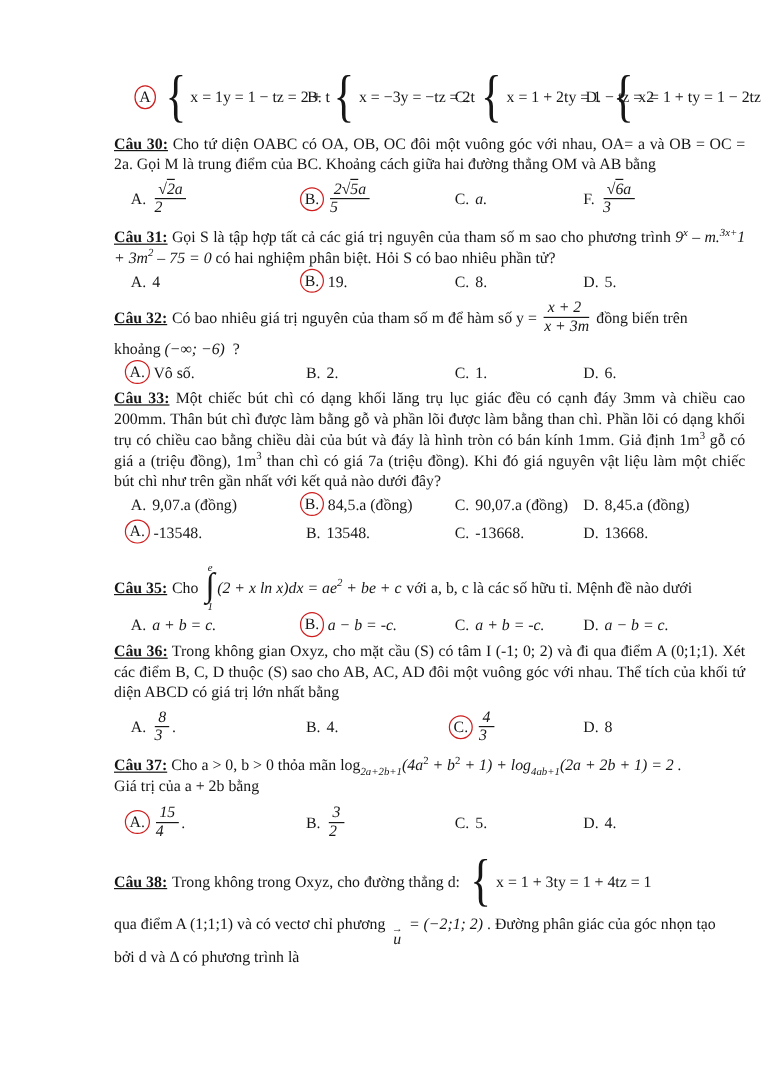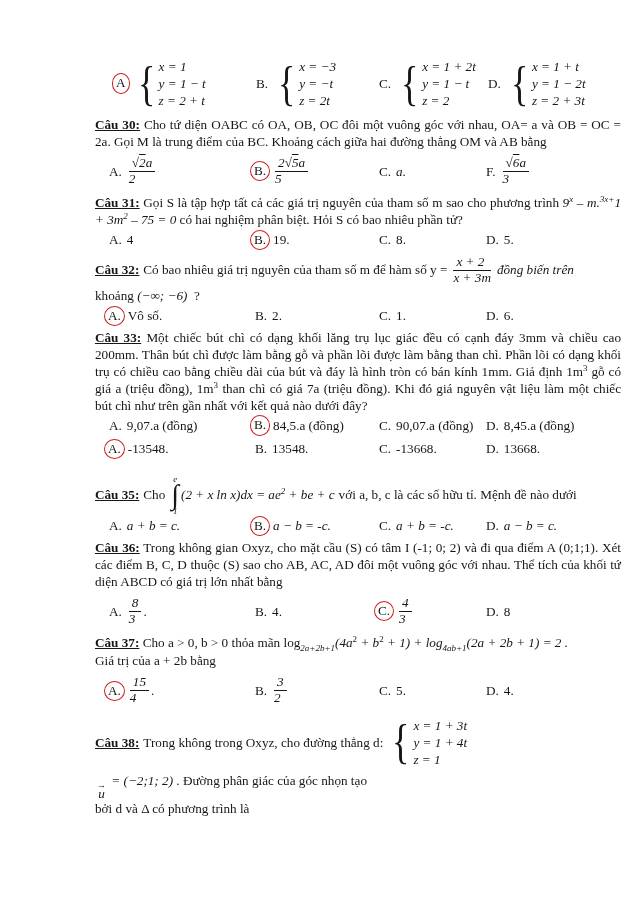--- a/index.html
+++ b/index.html
@@ -26,21 +26,21 @@
   .sqrt{font-style:normal;}
   .rad{text-decoration:overline;}
   .mi{font-style:italic;}
   sup{font-size:9px;line-height:0;}
   sub{font-size:9px;line-height:0;}
   
   .sys-row{display:flex;align-items:center;margin:0 0 7px 22px;}
   .s1{width:139px;}.s2{width:123px;}.s3{width:109px;}
   .sys{display:flex;align-items:center;}
   .brace{font-size:48px;font-weight:300;line-height:0.95;margin:0 1px 0 2px;transform:scaleX(0.75);}
-  .eqs{display:flex;flex-direction:column;font-style:italic;}
+  .eqs{display:flex;}
   .eqs>span{line-height:17px;white-space:nowrap;}
   
   .intblk{display:inline-flex;flex-direction:column;align-items:center;vertical-align:middle;margin:0 2px;}
   .int-lim{font-size:9px;font-style:italic;line-height:8px;}
   .int-sign{font-size:28px;line-height:24px;}
   
   .vec{display:inline-flex;flex-direction:column;align-items:center;vertical-align:-3px;line-height:1;margin:0 2px;}
   .vec .arrow{font-size:9px;line-height:5px;}
   .vec .base{font-style:italic;line-height:12px;}
   .q{margin-bottom:3px;}
@@ -145,21 +145,21 @@
   </div>
 
   <div class="q">
     <div class="inline-row">
       <b class="ql sp">Câu 32:</b>
       <span class="sp">Có bao nhiêu giá trị nguyên của tham số m để hàm số y =</span>
       <span class="frac">
         <span class="fnum">x + 2</span>
         <span class="fden">x + 3m</span>
       </span>
-      <span style="margin-left:4px;font-style:italic;">đồng biến trên</span>
+      <span style="margin-left:4px;">đồng biến trên</span>
     </div>
     <p class="para"><span>khoảng</span> <span class="mi">(−∞; −6)</span>&nbsp;&nbsp;<span>?</span></p>
     <div class="opts">
       <span class="opt col1">
           <span class="letter circ">A.</span>
           <span>Vô số.</span>
         </span>
       <span class="opt col2">
           <span class="letter">B.</span>
           <span>2.</span>
@@ -315,20 +315,20 @@
       <span class="sp">Trong không trong Oxyz, cho đường thẳng d:</span>
       <span class="sys">
         <span class="brace">{</span>
         <span class="eqs">
           <span>x = 1 + 3t</span>
           <span>y = 1 + 4t</span>
           <span>z = 1</span>
         </span>
       </span>
     </div>
-    <p class="para" style="margin-top:4px;"> <span class="vec">
+    <p class="para" style="margin-top:4px;"><span>qua điểm A (1;1;1) và có vectơ chỉ phương</span> <span class="vec">
           <span class="arrow">→</span>
           <span class="base">u</span>
         </span> <span class="mi">= (−2;1; 2)</span><span> . Đường phân giác của góc nhọn tạo</span></p>
     <p class="para"><span>bởi d và Δ có phương trình là</span></p>
   </div>
 
 </div>
 
 </body></html>

